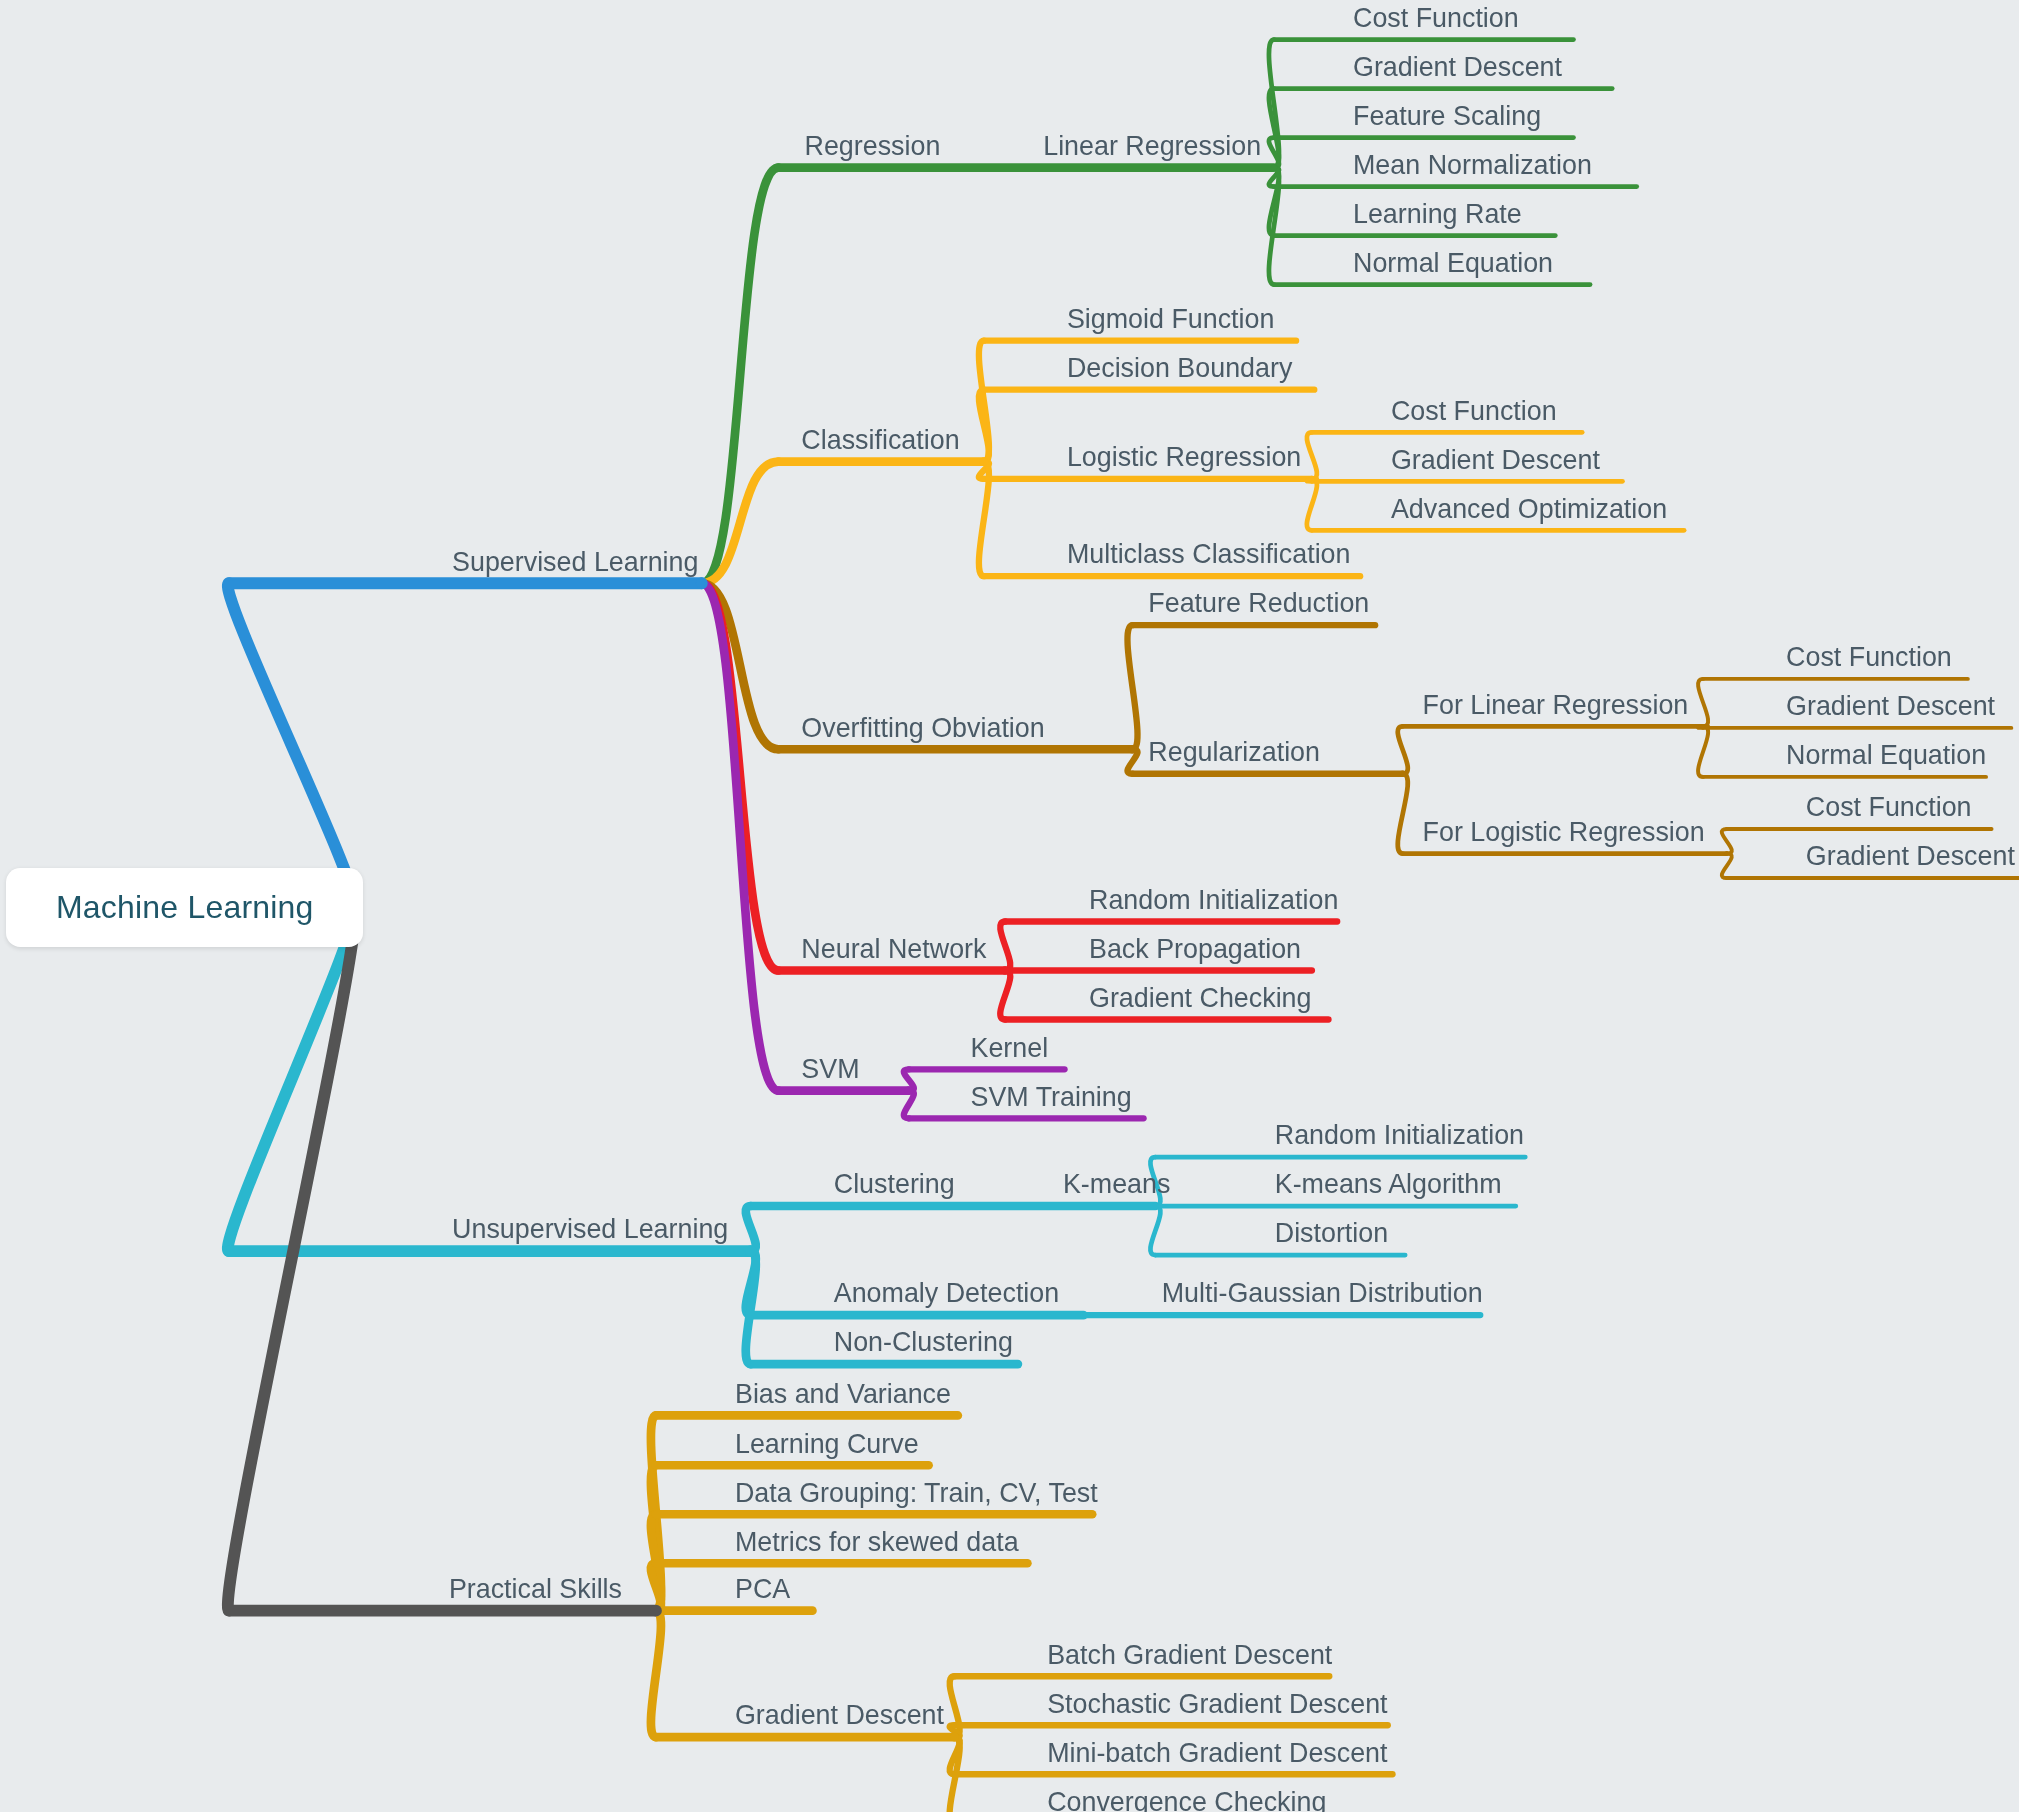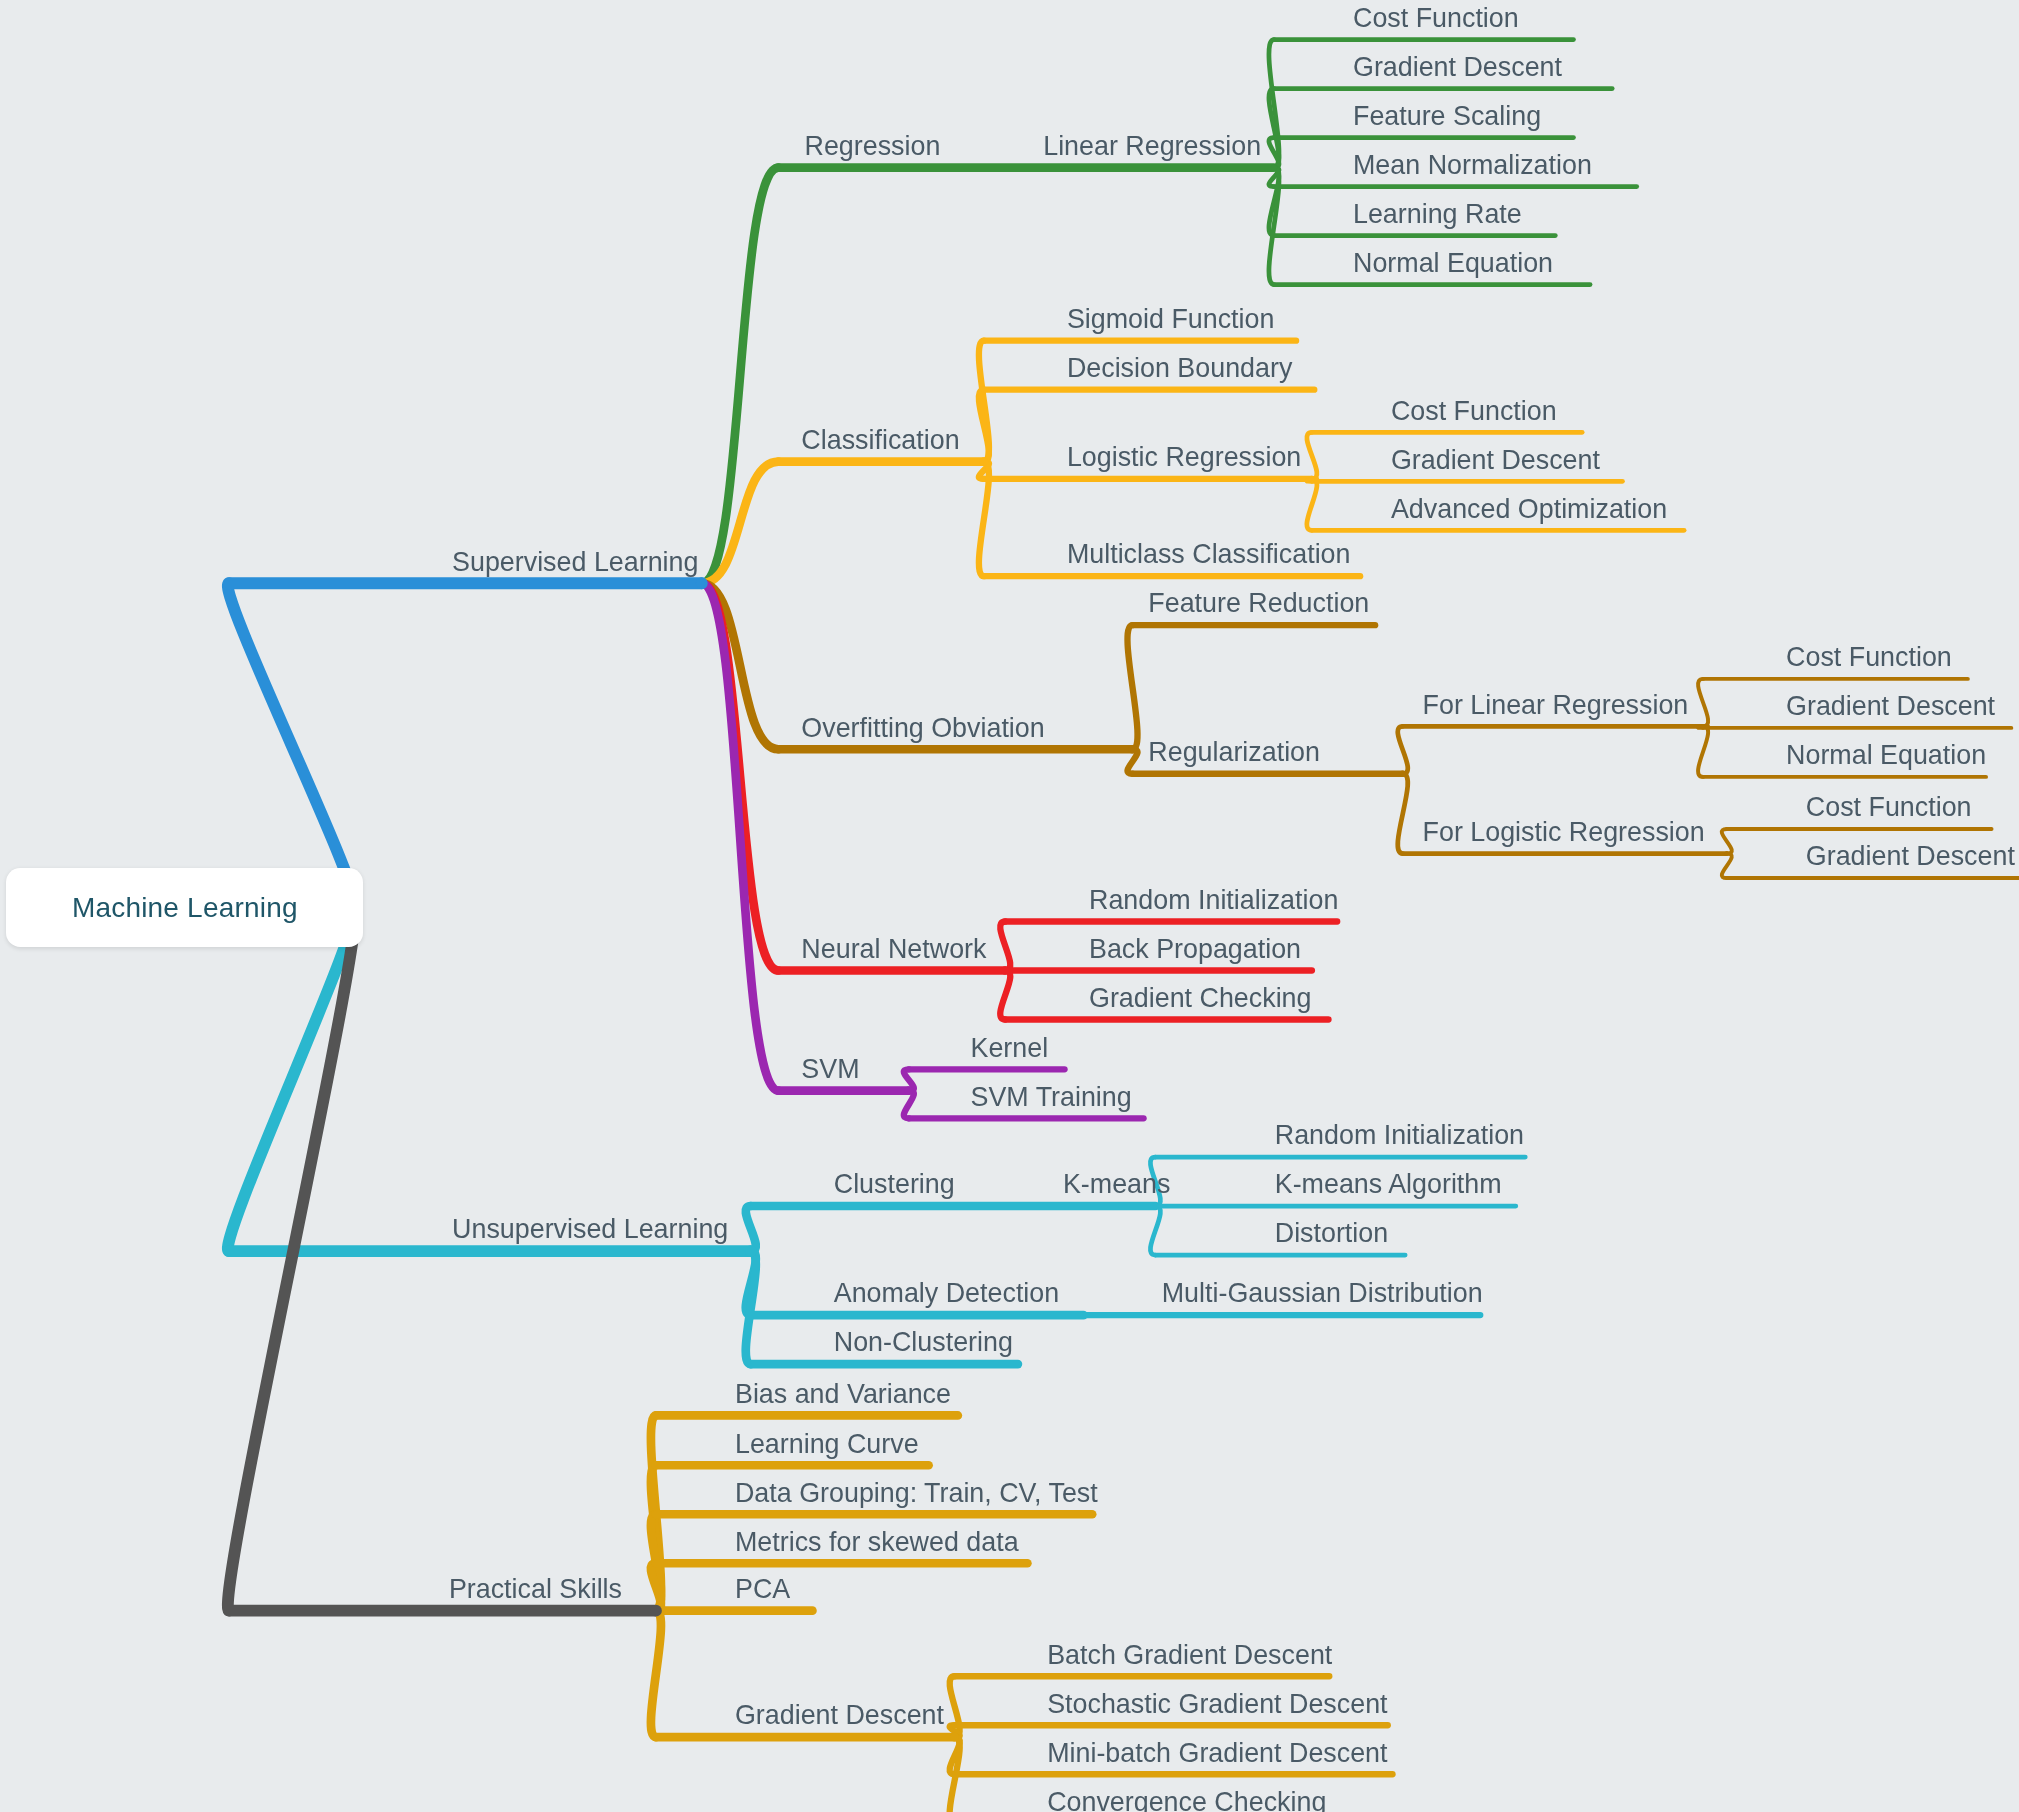--- a/index.html
+++ b/index.html
@@ -43,21 +43,21 @@
     background: #ffffff;
     border-radius: 14.2px;
     box-shadow: 0 1.6px 4.7px rgba(0,0,0,0.10);
     display: flex;
     align-items: center;
     justify-content: center;
   }
   .root-label {
     font-family: "Liberation Sans", sans-serif;
     color: #1f5668;
-    font-size: 28px;
+    font-size: 32px;
     letter-spacing: 0.2px;
     white-space: nowrap;
   }
 </style>
 </head>
 <body style="background: rgb(232, 235, 237);">
 
 <div id="map-root">
 
   <svg id="mindmap" viewBox="0 0 2556 2294" xmlns="http://www.w3.org/2000/svg">

